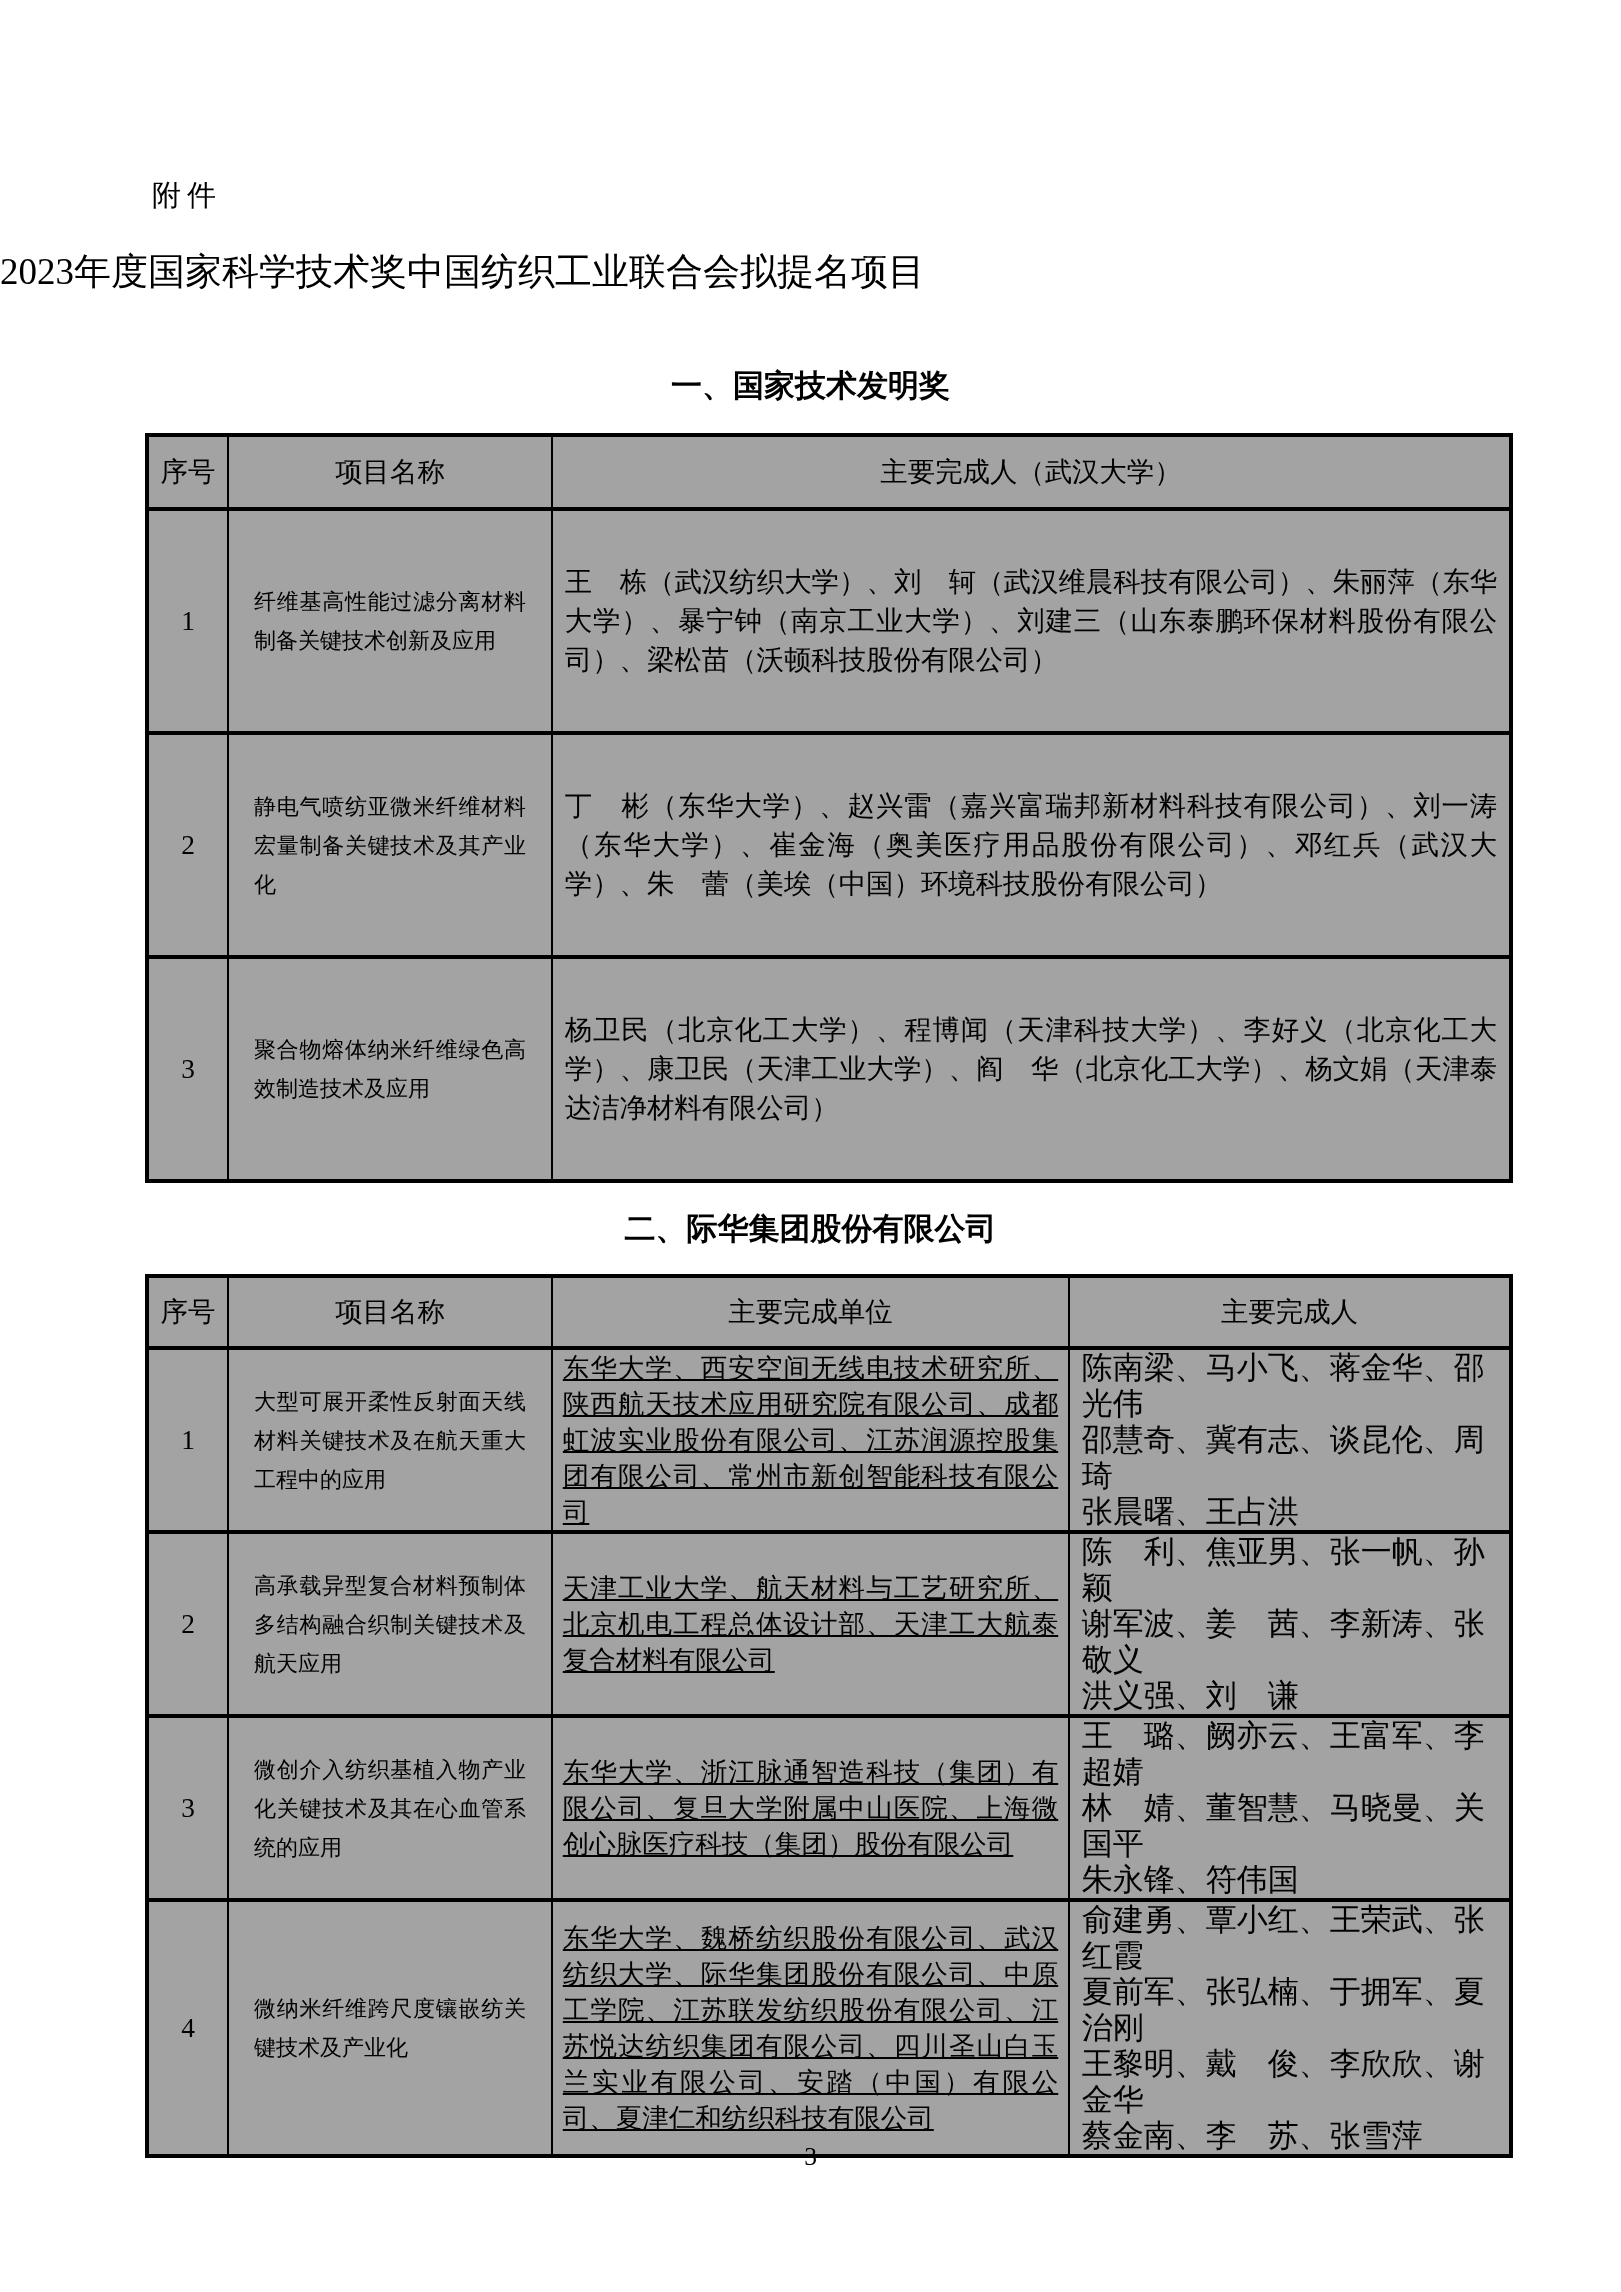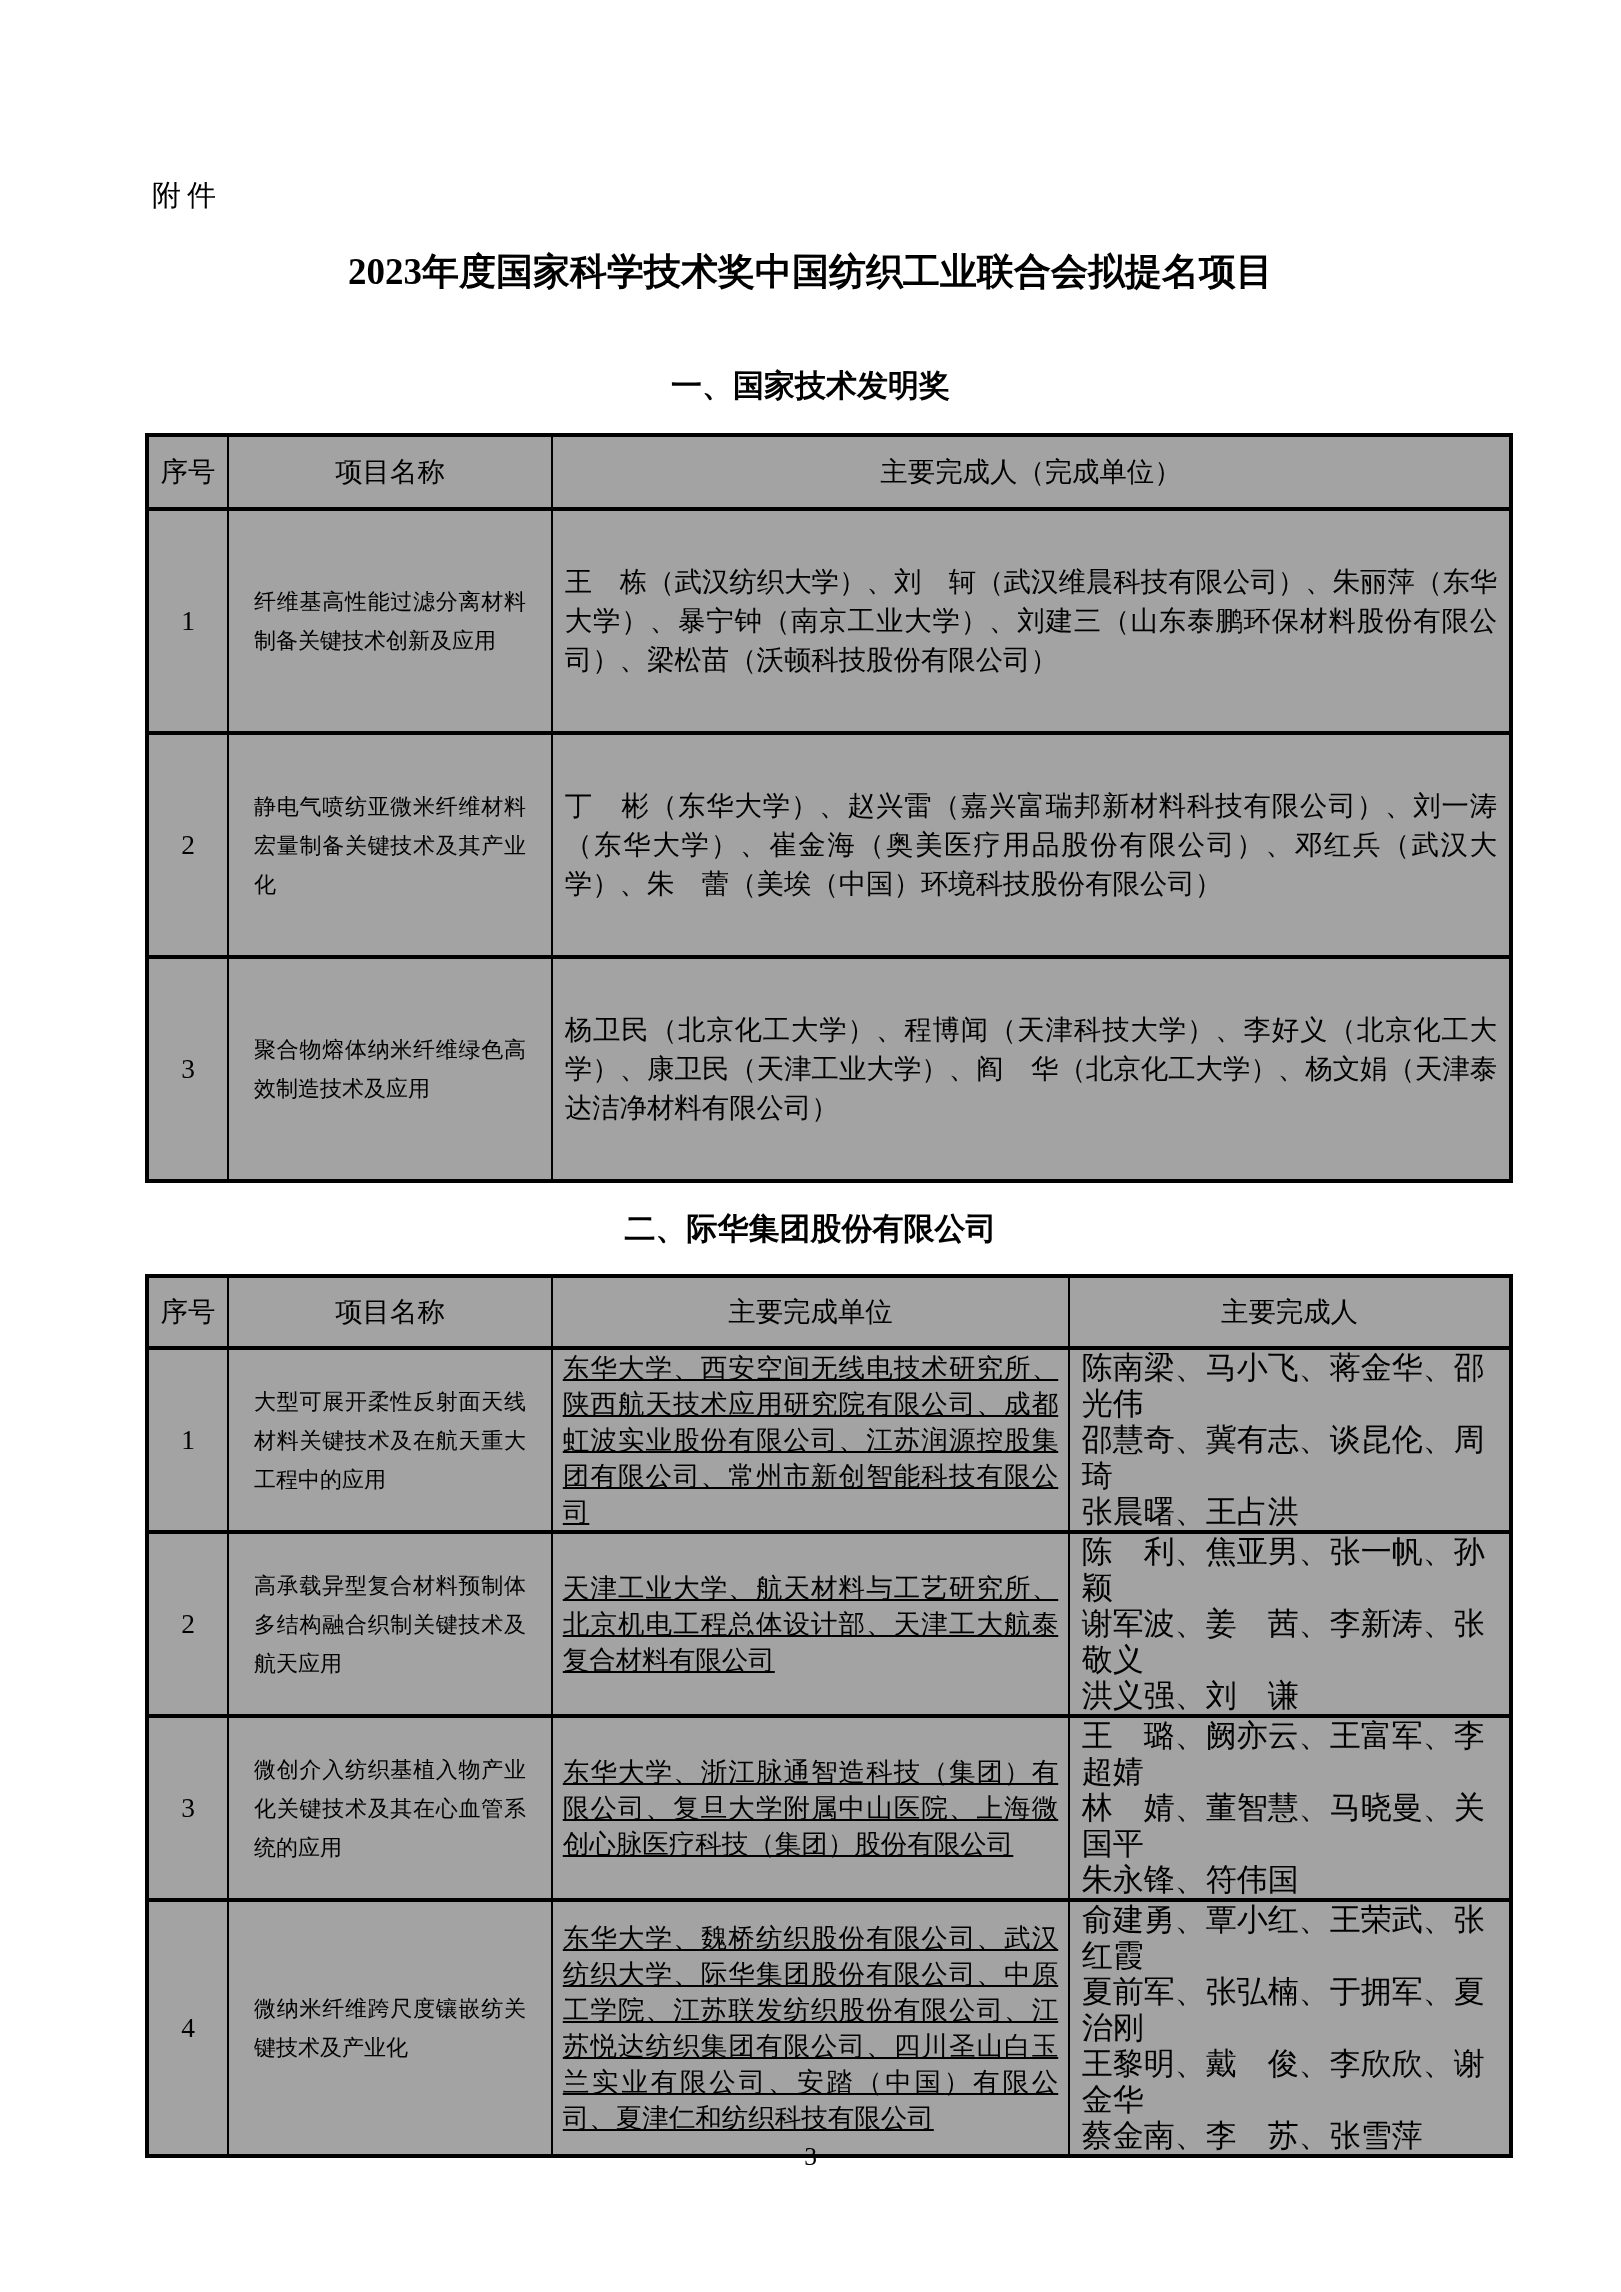--- a/index.html
+++ b/index.html
@@ -19,23 +19,23 @@
     left: 152px;
     top: 176px;
     font-size: 29px;
     letter-spacing: 5.9px;
   }
   .doc-title {
     position: absolute;
     left: 0;
     top: 247px;
     width: 100%;
-    text-align: center;
+    text-align: left;
     font-size: 37px;
-    font-weight: bold;
+    font-weight: normal;
   }
   .section-heading {
     position: absolute;
     left: 0;
     width: 100%;
     text-align: center;
     font-size: 31px;
     font-weight: bold;
   }
   #section1-heading { top: 365px; }
@@ -123,21 +123,21 @@
 <table class="award-table" id="table1">
   <colgroup>
     <col style="width:81px">
     <col style="width:324px">
     <col style="width:959px">
   </colgroup>
   <tbody>
       <tr class="hdr-row">
     <th class="hdr">序号</th>
     <th class="hdr">项目名称</th>
-    <th class="hdr">主要完成人（完成单位）</th>
+    <th class="hdr">主要完成人（武汉大学）</th>
   </tr>
   <tr class="data-row">
     <td class="num">1</td>
     <td class="proj">纤维基高性能过滤分离材料制备关键技术创新及应用</td>
     <td class="people1">王　栋（武汉纺织大学）、刘　轲（武汉维晨科技有限公司）、朱丽萍（东华大学）、暴宁钟（南京工业大学）、刘建三（山东泰鹏环保材料股份有限公司）、梁松苗（沃顿科技股份有限公司）</td>
   </tr>
   <tr class="data-row">
     <td class="num">2</td>
     <td class="proj">静电气喷纺亚微米纤维材料宏量制备关键技术及其产业化</td>
     <td class="people1">丁　彬（东华大学）、赵兴雷（嘉兴富瑞邦新材料科技有限公司）、刘一涛（东华大学）、崔金海（奥美医疗用品股份有限公司）、邓红兵（武汉大学）、朱　蕾（美埃（中国）环境科技股份有限公司）</td>

